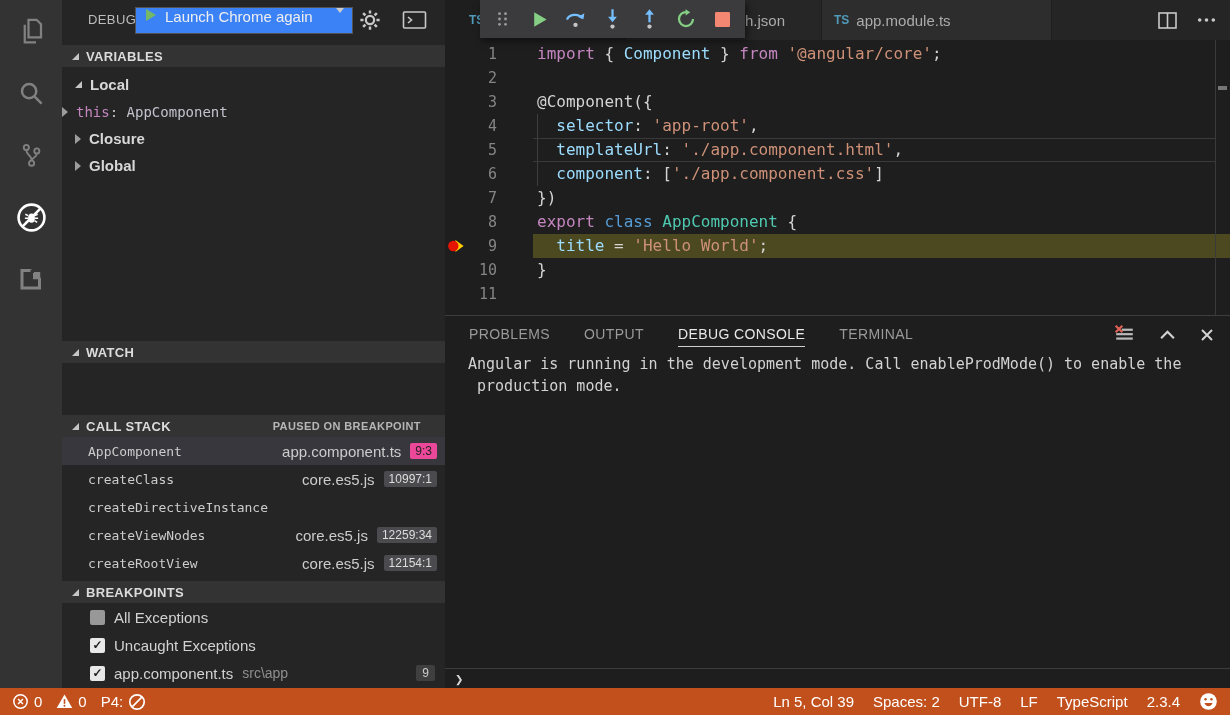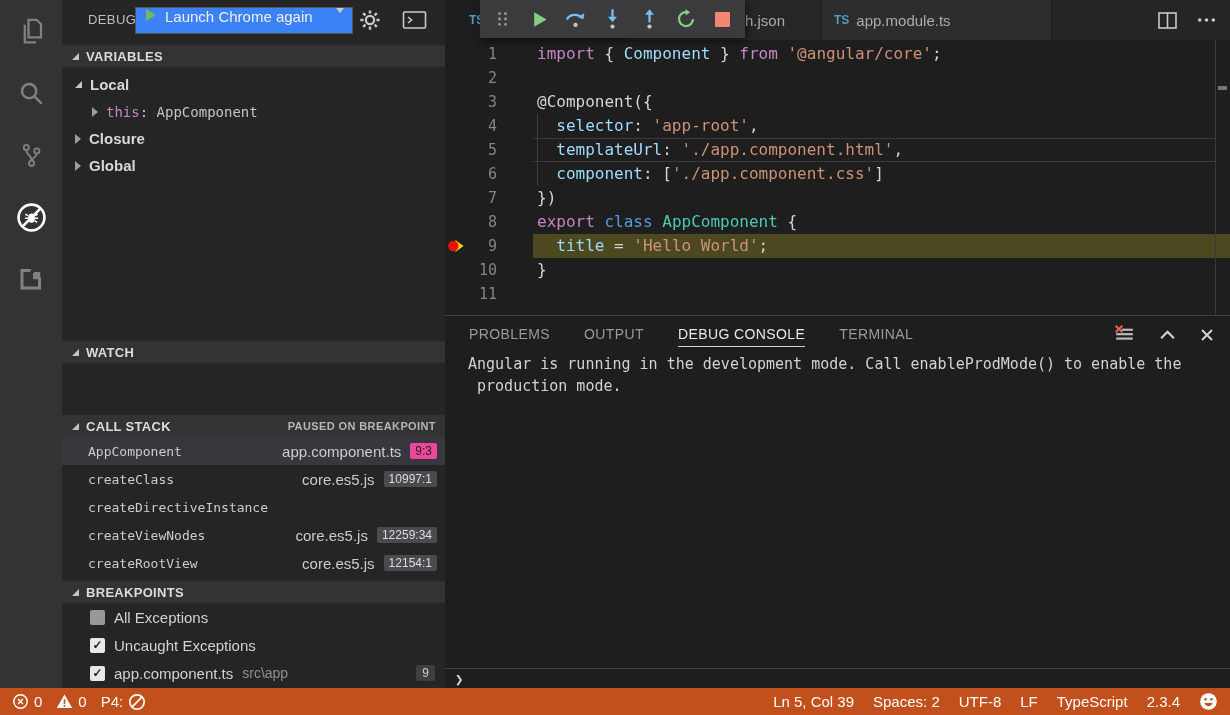--- a/index.html
+++ b/index.html
@@ -19,30 +19,30 @@
        border:1px solid #525252;background:#3b82f6;display:flex;gap:8px;padding:0 8px;cursor:pointer}
   .launch-label{flex:1;font-size:15px;color:#efefef;white-space:nowrap;overflow:hidden}
   .caret-down{width:0;height:0;border-top:5px solid #cccccc;border-left:4px solid transparent;border-right:4px solid transparent}
   .icon-btn{position:absolute;top:9px;cursor:pointer}
   .gear-btn{left:297px}
   .console-btn{left:340px;top:10px}
 
   .section-header{position:absolute;left:0;right:0;height:22px;background:#333334;display:flex;
        align-items:center;gap:7px;padding-left:10px;font-size:13px;font-weight:700;color:#dcdcdc;letter-spacing:.3px;cursor:pointer}
   .sh-vars{top:45px}.sh-watch{top:341px}.sh-stack{top:415px}.sh-bp{top:581px}
-  .paused-badge{margin-left:auto;margin-right:9px;font-size:11px;font-weight:700;color:#b6b6b6;letter-spacing:.4px}
+  .paused-badge{margin-left:auto;margin-right:24px;font-size:11px;font-weight:700;color:#b6b6b6;letter-spacing:.4px}
 
   .tw{flex:none}
   .tw-open{width:0;height:0;border-bottom:7px solid #c5c5c5;border-left:7px solid transparent}
   .tw-closed{width:0;height:0;border-left:6px solid #9c9c9c;border-top:5px solid transparent;border-bottom:5px solid transparent}
 
   .var-list{position:absolute;top:71px;left:0;right:0}
   .var-row{height:27px;display:flex;align-items:center;gap:8px;cursor:pointer}
   .var-row.scope{padding-left:13px}
-  .var-row.leaf{padding-left:30px}
+  .var-row.leaf{}
   .scope-label{font-size:15px;font-weight:700;color:#d7d7d7}
   .var-text{font-family:"DejaVu Sans Mono",monospace;font-size:14px}
   .var-name{color:#c586c0}
   .var-value{color:#c3c3ce}
 
   .cs-list{position:absolute;top:437px;left:0;right:0}
   .cs-row{height:28px;display:flex;align-items:center;gap:9px;padding:0 8px 0 26px;cursor:pointer}
   .cs-row.selected{background:#37373d}
   .cs-fn{flex:1;font-family:"DejaVu Sans Mono",monospace;font-size:13px;color:#cccccc;white-space:nowrap}
   .cs-file{font-size:15px;color:#cccccc}

